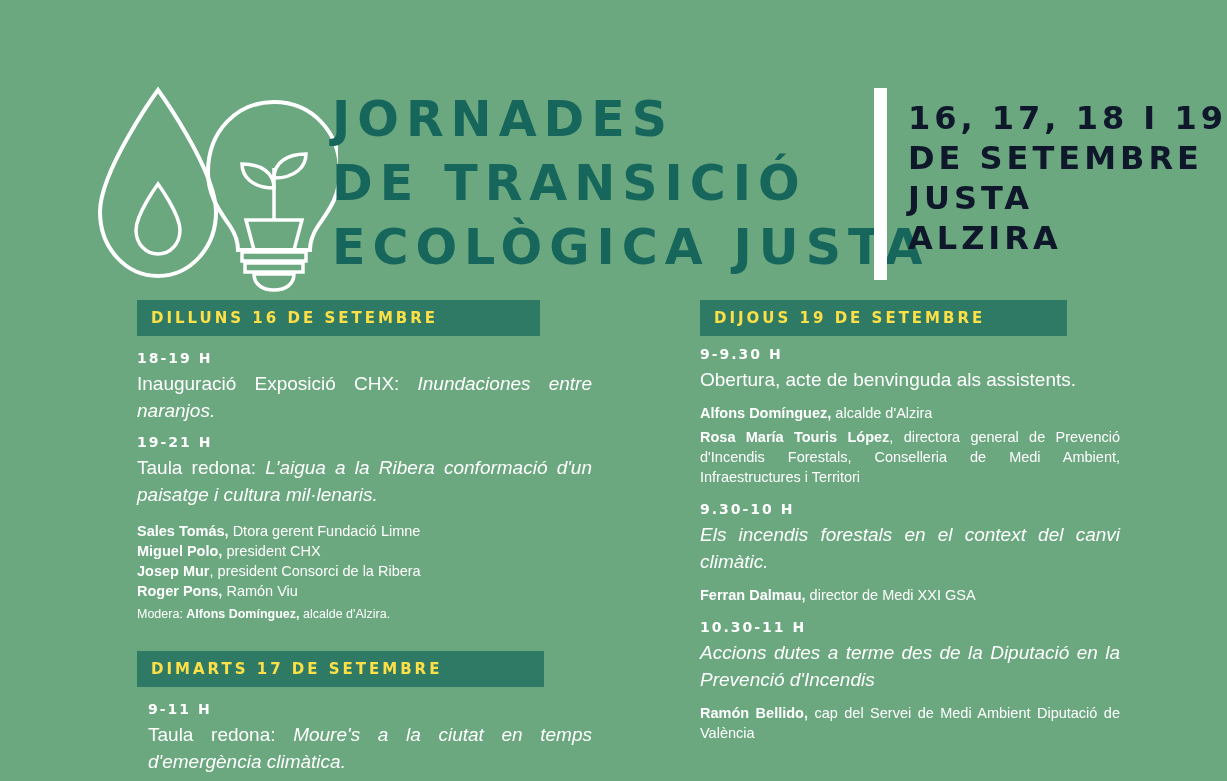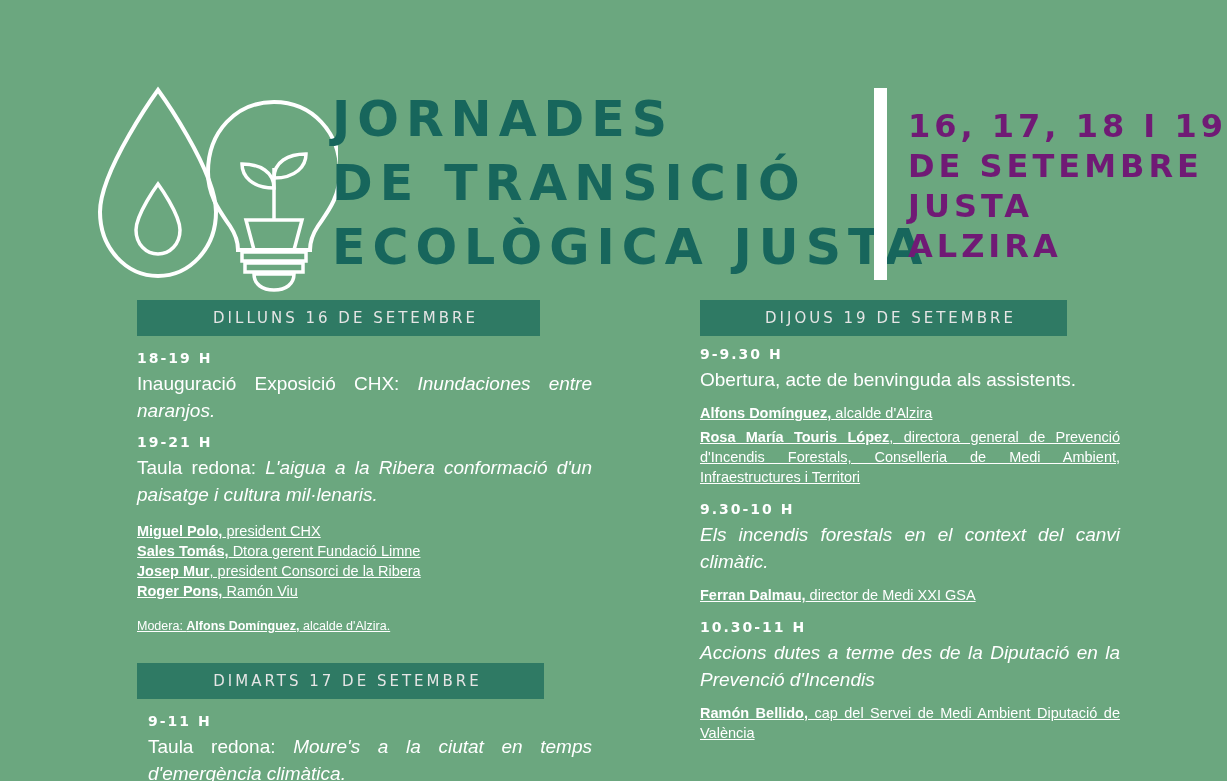--- a/index.html
+++ b/index.html
@@ -46,22 +46,22 @@
     position: absolute;
     left: 874px;
     top: 88px;
     width: 13px;
     height: 192px;
     background: #ffffff;
   }
   .date-block {
     position: absolute;
     left: 908px;
-    top: 106px;
-    color: #701a75;
+    top: 98px;
+    color: #0f172a;
   }
   .date-line {
     font-family: "DejaVu Sans", sans-serif;
     font-weight: bold;
     font-size: 32px;
     letter-spacing: 4px;
     line-height: 40px;
     white-space: nowrap;
   }
 
@@ -74,28 +74,27 @@
   }
   .col {
     position: absolute;
     top: 0;
   }
   .col-left  { left: 137px; width: 455px; }
   .col-right { left: 700px; width: 420px; }
 
   .day-banner {
     background: #2f7a64;
-    color: #e5e5e5;
-    font-family: "DejaVu Sans", sans-serif;
-    font-weight: normal;
+    color: #fde047;
+    font-family: "DejaVu Sans", sans-serif;
+    font-weight: bold;
     font-size: 15px;
     letter-spacing: 3px;
     padding: 9px 0 9px 14px;
     box-sizing: border-box;
-    text-align: center;
   }
   .banner-w1 { width: 403px; }
   .banner-w2 { width: 407px; }
   .banner-w3 { width: 367px; }
 
   .slot { margin-top: 14px; }
   .slot-time {
     font-family: "DejaVu Sans", sans-serif;
     font-weight: bold;
     font-size: 14px;
@@ -104,30 +103,30 @@
     margin-bottom: 4px;
   }
   .slot-title {
     font-size: 19px;
     line-height: 27px;
     color: #ffffff;
     text-align: justify;
   }
   .slot-title .it { font-style: italic; }
 
-  .people { margin-top: 13px; text-decoration: underline; }
+  .people { margin-top: 13px; }
   .person {
     font-size: 14.5px;
     line-height: 20px;
     color: #ffffff;
   }
   .person b { font-weight: bold; }
   .person.just { text-align: justify; }
   .person.spaced { margin-top: 4px; }
-  .moderator { font-size: 12.5px; margin-top: 18px; }
+  .moderator { font-size: 12.5px; margin-top: 6px; }
   .moderator b { font-weight: bold; }
 
   .indent { padding-left: 11px; }
   .gap-lg { margin-top: 30px; }
   .gap-md { }
   .gap-sm { margin-top: 10px; }
 </style>
 </head>
 <body>
 
@@ -180,22 +179,22 @@
     <div class="slot">
       <div class="slot-time">18-19 H</div>
       <div class="slot-title"><span>Inauguració  Exposició  CHX:  </span><span class="it">Inundaciones entre naranjos.</span></div>
     </div>
 
     <div class="slot gap-sm">
       <div class="slot-time">19-21 H</div>
       <div class="slot-title"><span>Taula redona: </span><span class="it">L'aigua a la Ribera conformació d'un paisatge i cultura mil·lenaris.</span></div>
 
       <div class="people">
+        <div class="person"><b>Sales Tomás,</b><span> Dtora gerent Fundació Limne</span></div>
         <div class="person"><b>Miguel Polo,</b><span> president CHX</span></div>
-        <div class="person"><b>Sales Tomás,</b><span> Dtora gerent Fundació Limne</span></div>
         <div class="person"><b>Josep Mur</b><span>, president Consorci de la Ribera</span></div>
         <div class="person"><b>Roger Pons,</b><span> Ramón Viu</span></div>
         <div class="moderator"><span>Modera: </span><b>Alfons Domínguez,</b><span> alcalde d'Alzira.</span></div>
       </div>
     </div>
 
     <div class="day-banner banner-w2 gap-lg">DIMARTS 17 DE SETEMBRE</div>
 
     <div class="slot indent">
       <div class="slot-time">9-11 H</div>

